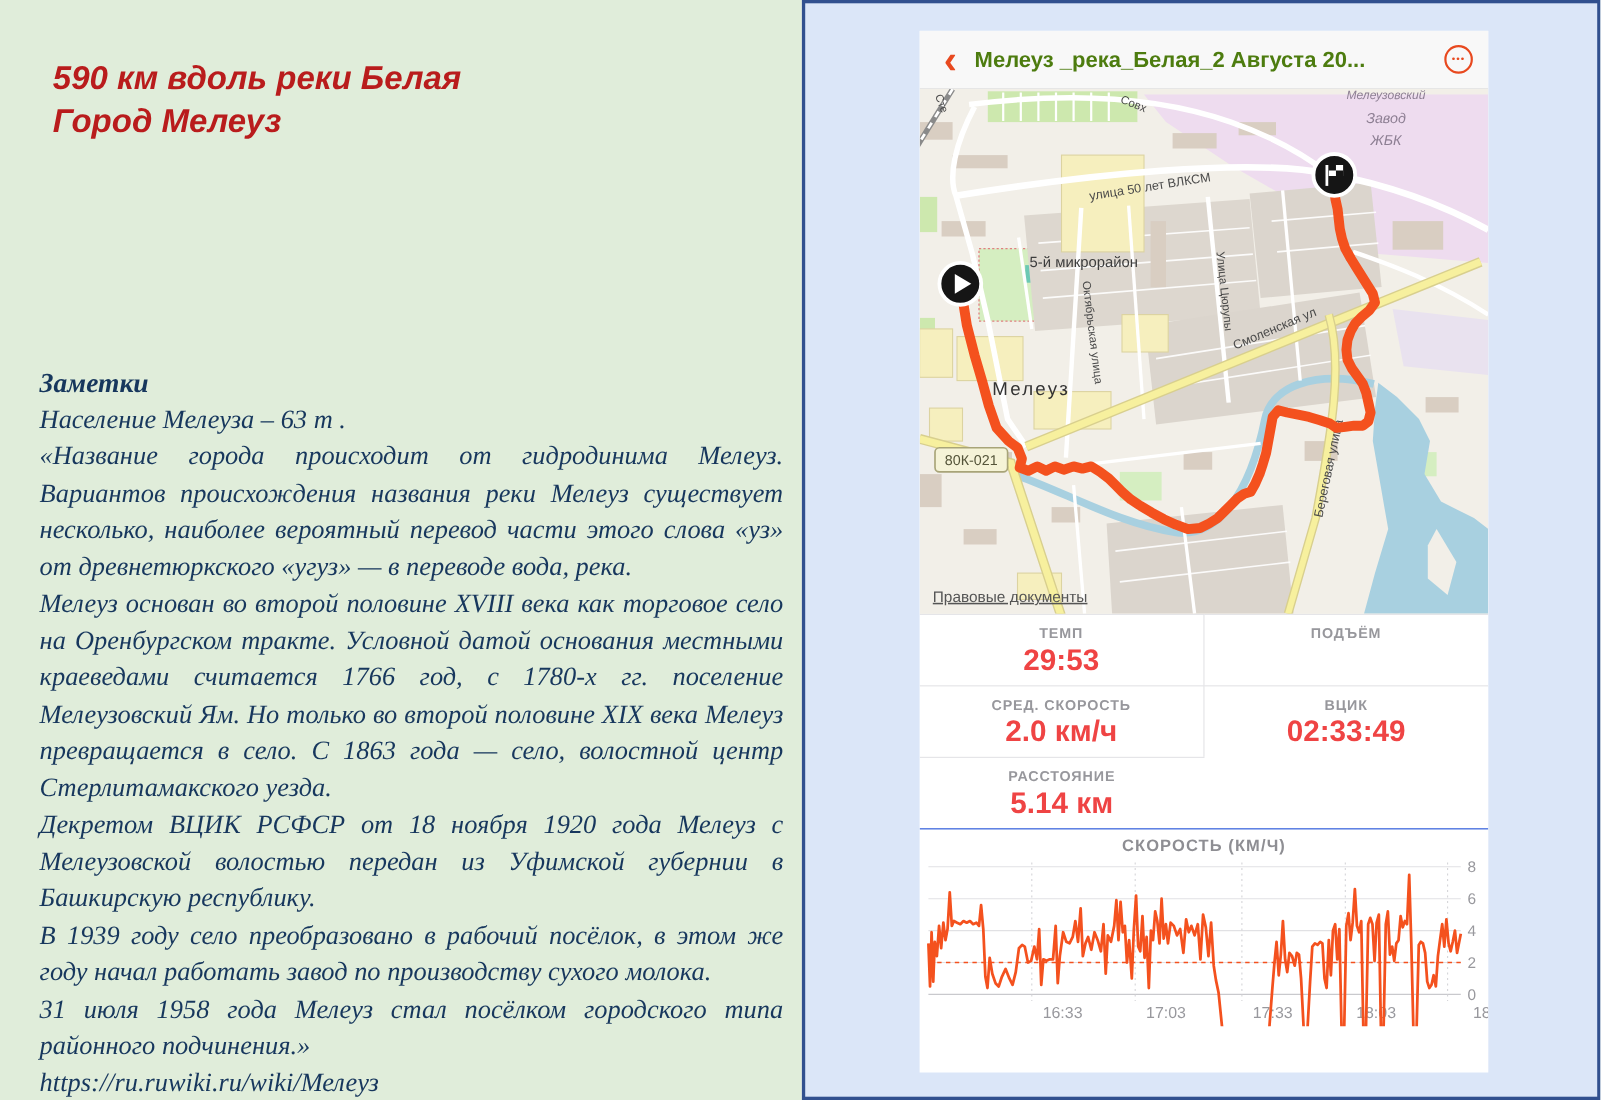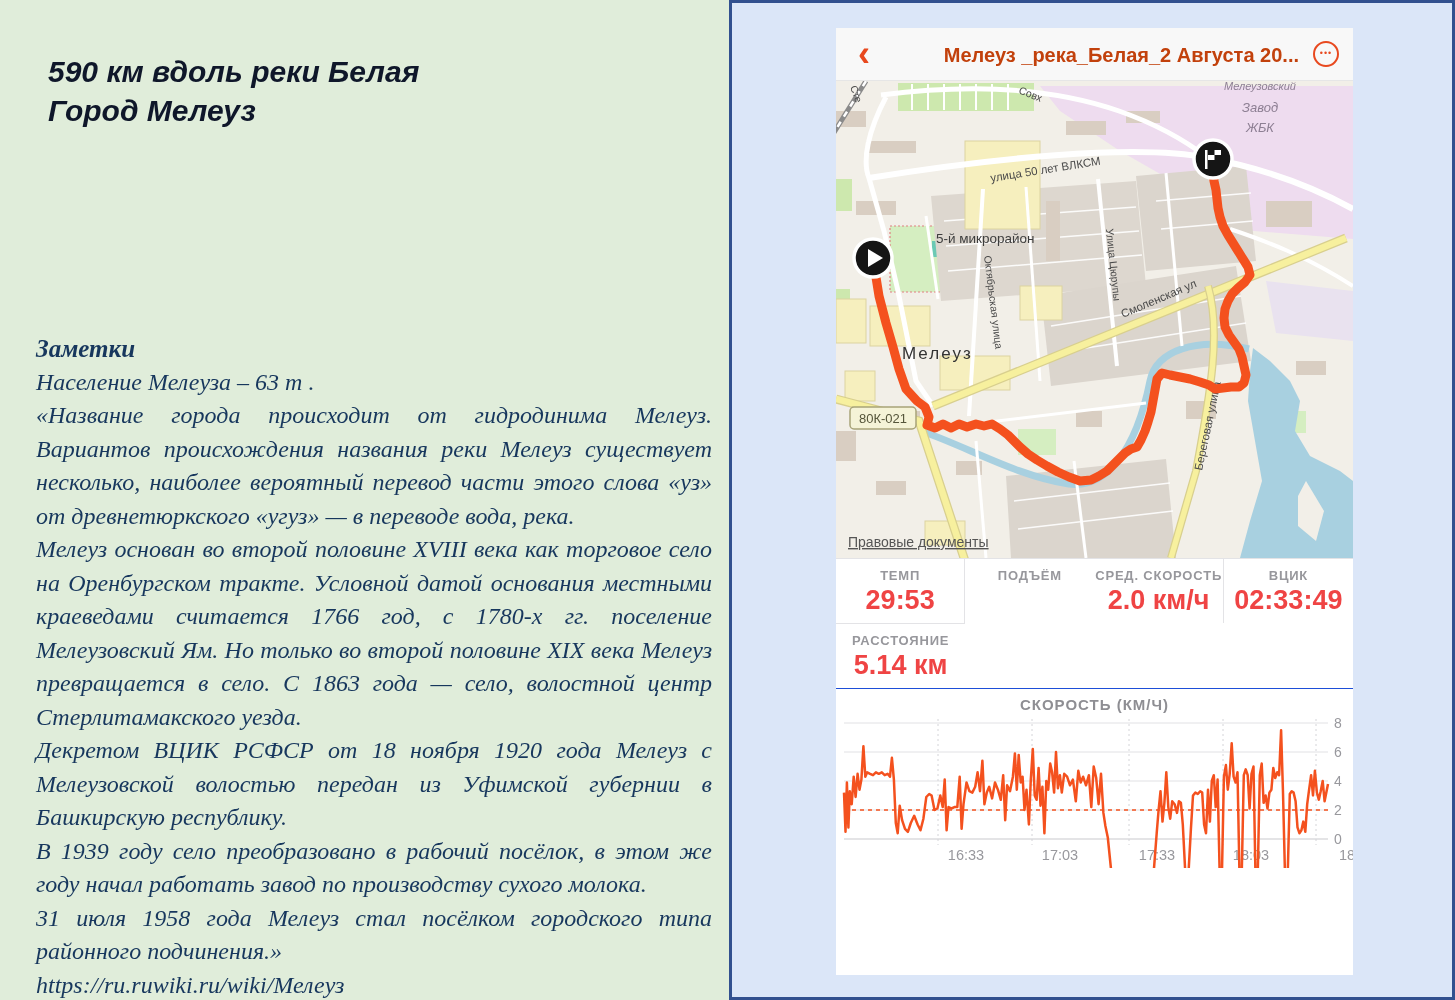--- a/index.html
+++ b/index.html
@@ -1,47 +1,47 @@
 <!DOCTYPE html>
 <html><head>
 <meta charset="utf-8">
 <style>
   html,body{margin:0;padding:0;background:#fff;}
   .page{position:relative;width:1455px;height:1000px;overflow:hidden;font-family:"Liberation Sans",sans-serif;}
 
   
   .left-panel{position:absolute;left:0;top:0;width:729px;height:1000px;background:#e0edda;}
   .slide-title{position:absolute;left:48px;top:52px;font-family:"Liberation Sans",sans-serif;
-    font-style:italic;font-weight:bold;font-size:30px;line-height:39px;color:#0f172a;}
+    font-style:italic;font-weight:bold;font-size:30px;line-height:39px;color:#b91c1c;}
   .notes{position:absolute;left:36px;top:332px;width:676px;color:#17375d;
     font-family:"Liberation Serif",serif;font-style:italic;font-size:24px;line-height:33.5px;}
   .notes-heading{font-weight:bold;margin:0 0 62px 0;font-size:25px;}
   .notes p{margin:0;text-align:justify;}
   .notes .nojust{text-align:left;}
 
   
   .right-panel{position:absolute;left:729px;top:0;width:726px;height:1000px;background:#dbe6f8;
     border:3px solid #31508f;box-sizing:border-box;}
   .phone{position:absolute;left:104px;top:25px;width:517px;height:947px;background:#fff;overflow:hidden;}
 
   
   .app-header{position:relative;height:52px;background:#f8f8f8;border-bottom:1px solid #e6e6e6;}
-  .app-title{position:absolute;left:50px;right:54px;top:0;height:68px;line-height:54px;text-align:right;
-    font-size:20px;font-weight:bold;color:#c2410c;white-space:nowrap;overflow:hidden;}
+  .app-title{position:absolute;left:50px;right:54px;top:0;height:68px;line-height:54px;text-align:left;
+    font-size:20px;font-weight:bold;color:#4d7c0f;white-space:nowrap;overflow:hidden;}
   .back-btn{position:absolute;left:10px;top:4px;width:36px;height:44px;color:#e8491f;font-size:36px;
     line-height:44px;text-align:center;font-weight:bold;cursor:pointer;}
   .menu-btn{position:absolute;right:14px;top:13px;width:26px;height:26px;border:2.5px solid #e8491f;
     border-radius:50%;box-sizing:border-box;color:#e8491f;font-size:9px;letter-spacing:1px;
     text-align:center;line-height:21px;cursor:pointer;}
 
   .map-wrap{position:relative;width:517px;height:477px;overflow:hidden;background:#f2efe8;}
   .map-wrap svg{display:block;}
 
   
-  .stats{display:grid;grid-template-columns:1fr 1fr 1fr 1fr;width:517px;}
+  .stats{display:grid;grid-template-columns:1fr 1fr;width:517px;}
   .stat-cell{border-top:1px solid #e3e3e6;height:65px;text-align:center;padding-top:9px;box-sizing:border-box;}
   .stat-cell.leftcol{border-right:1px solid #e3e3e6;}
   .stat-label{font-size:13px;color:#97979c;letter-spacing:0.8px;font-weight:bold;}
   .stat-value{font-size:27px;font-weight:bold;color:#ef4444;margin-top:2px;}
 
   
   .chart-section{border-top:1px solid #1d4ed8;position:relative;}
   .chart-title{padding-top:7px;text-align:center;font-size:15px;font-weight:bold;color:#8e8e93;letter-spacing:1px;}
   .elev-section{border-top:1px solid #c9c9cd;position:relative;}
   text{font-family:"Liberation Sans",sans-serif;}

